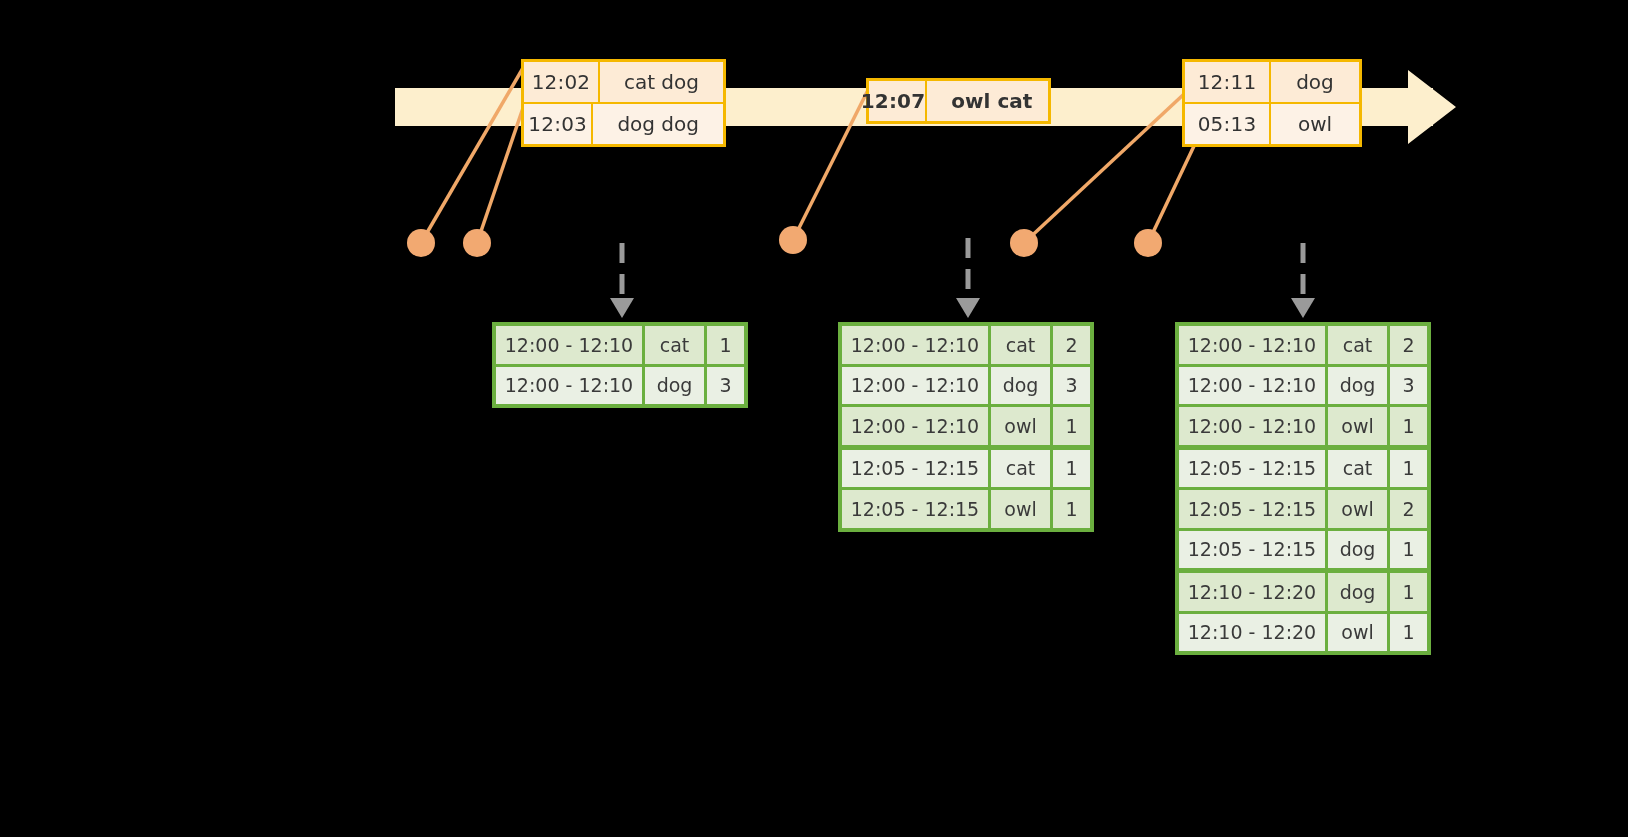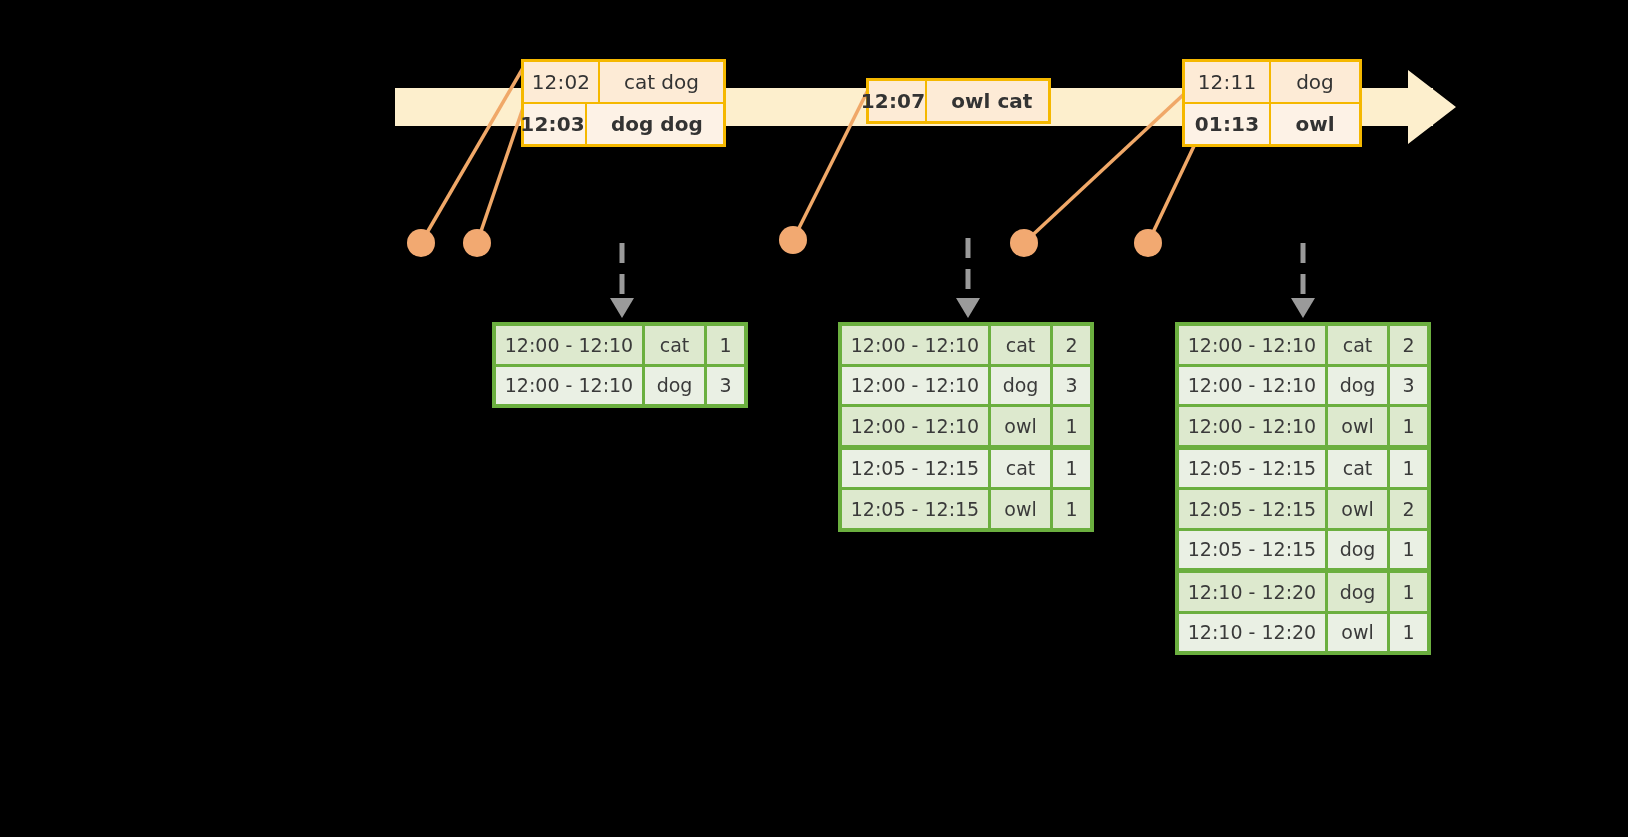--- a/index.html
+++ b/index.html
@@ -41,21 +41,21 @@
   }
   .event-row {
     display: flex;
     flex-direction: row;
     height: 40px;
     justify-content: center;
   }
   .event-row + .event-row {
     border-top: 2px solid #F5B800;
   }
-  .event-row.alt { background: #FDF2E6; font-weight: bold; }
+  .event-row.alt { background: #FDF2E6; }
   .event-time {
     width: 86px;
     box-sizing: border-box;
     border-right: 2px solid #F5B800;
     display: flex;
     align-items: center;
     justify-content: center;
     font-size: 20px;
     letter-spacing: 0.2px;
   }
@@ -156,21 +156,21 @@
       <div class="event-words">owl cat</div>
     </div>
   </div>
 
   <div class="event-box" style="left:1182px; top:59px; width:180px;">
     <div class="event-row">
       <div class="event-time">12:11</div>
       <div class="event-words">dog</div>
     </div>
     <div class="event-row alt">
-      <div class="event-time">01:13</div>
+      <div class="event-time">05:13</div>
       <div class="event-words">owl</div>
     </div>
   </div>
 
   <div class="result-table" style="left:492px; top:322px;">
     <div class="res-row even">
       <div class="res-cell res-range">12:00 - 12:10</div>
       <div class="res-cell res-key">cat</div>
       <div class="res-cell res-count">1</div>
     </div>

